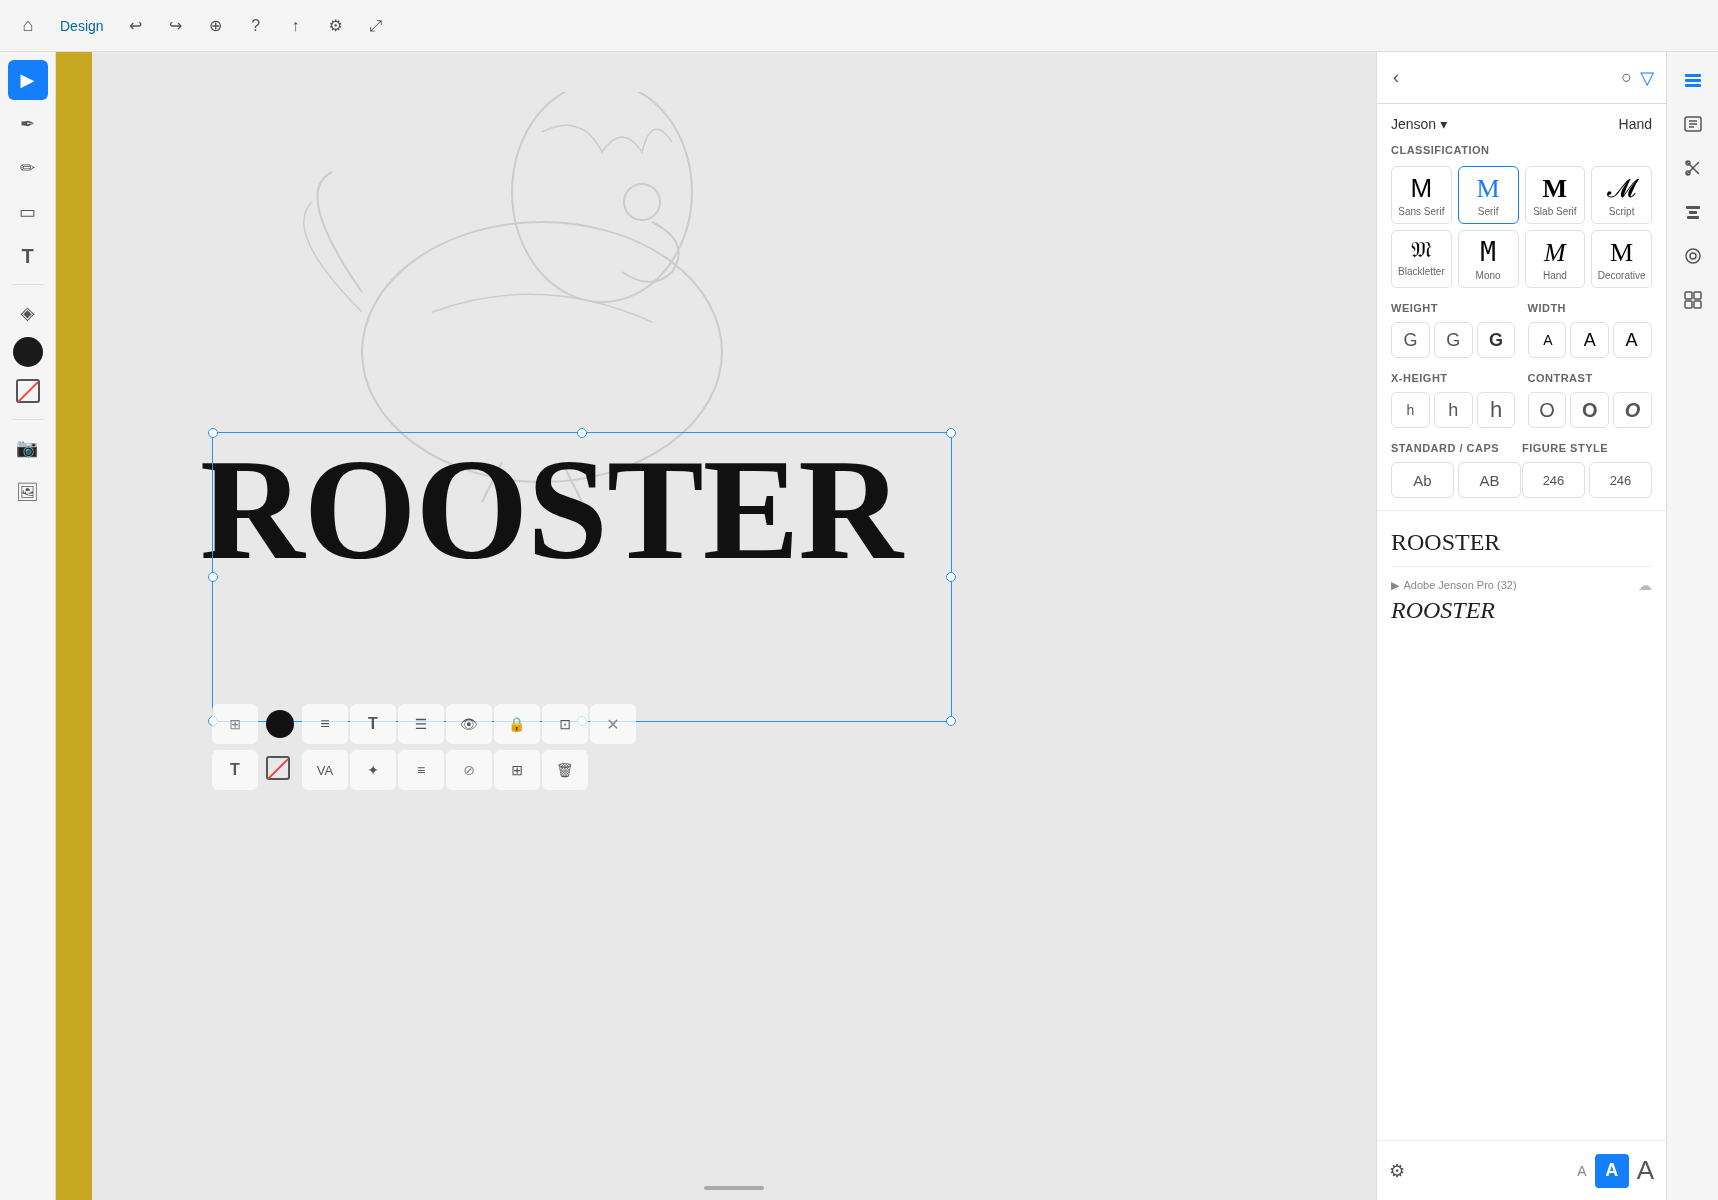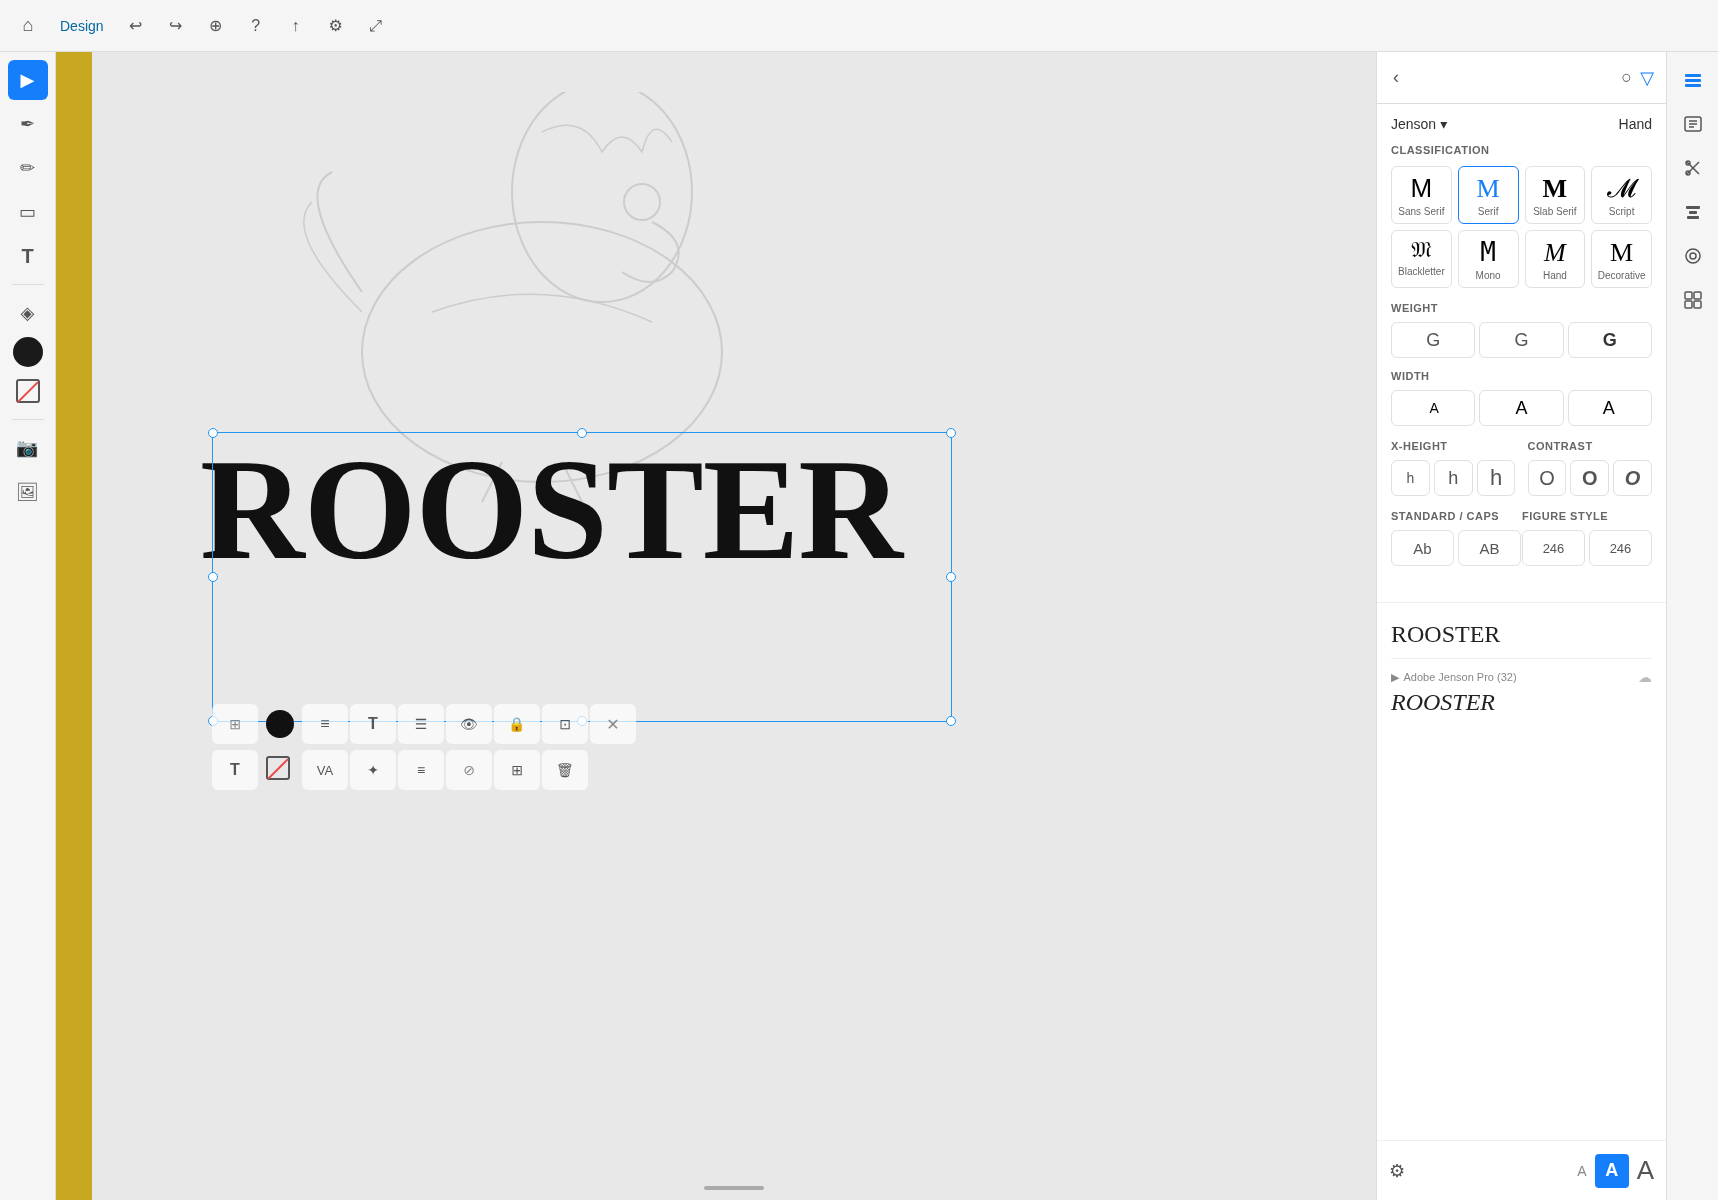--- a/index.html
+++ b/index.html
@@ -212,21 +212,20 @@
       color: #666;
       text-align: center;
     }
     .class-item.active .class-item-letter { color: #147EFB; }
 
     
     .ww-row {
       display: flex;
       gap: 12px;
       margin-bottom: 14px;
-      flex-direction: column;
     }
     .ww-group { flex: 1; }
     .ww-label {
       font-size: 11px;
       font-weight: 600;
       color: #666;
       letter-spacing: 0.5px;
       margin-bottom: 8px;
       text-transform: uppercase;
     }
@@ -282,21 +281,21 @@
       cursor: pointer;
       font-size: 22px;
       background: white;
       color: #555;
     }
 
     
     .sf-row {
       display: flex;
       gap: 1px;
-      margin-bottom: 24px;
+      margin-bottom: 0;
     }
     .sf-group { flex: 1; }
     .sf-btn {
       flex: 1;
       height: 36px;
       display: flex;
       align-items: center;
       justify-content: center;
       border: 1px solid #e0e0e0;
       border-radius: 6px;

